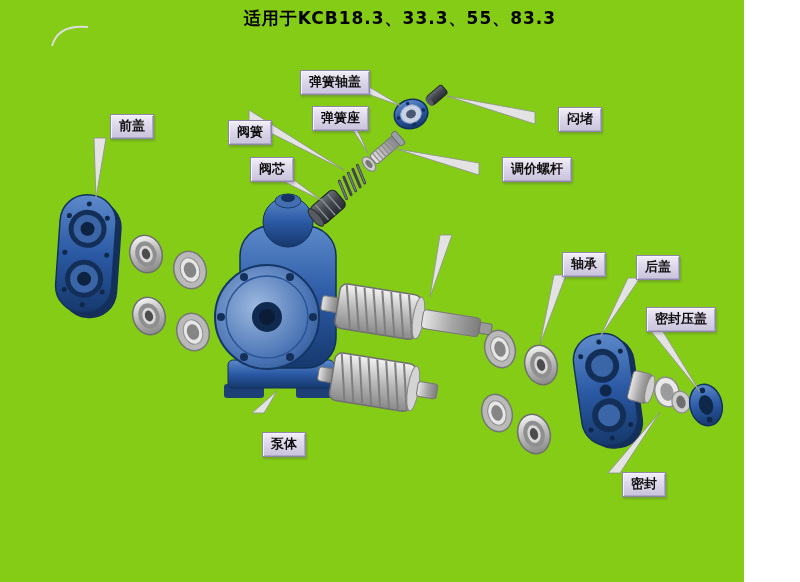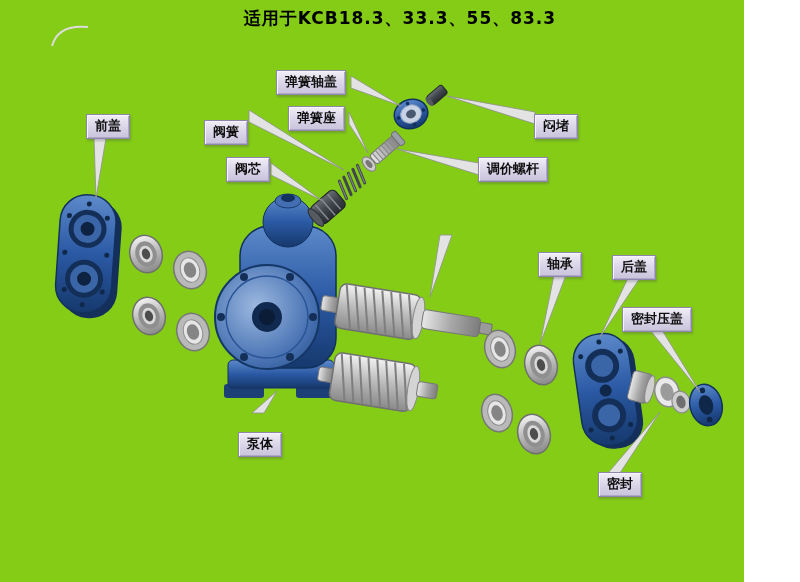--- a/index.html
+++ b/index.html
@@ -22,20 +22,21 @@
   .label{
     position:absolute;
     background:linear-gradient(180deg,#f1eff7 0%,#ddd8ea 45%,#c9c3dc 100%);
     border:1px solid #8f86ad;
     box-shadow:inset 1px 1px 0 #f7f5fb, inset -1px -1px 0 #b1a8c8, 1px 2px 2px rgba(60,50,90,.25);
     padding:3px 8px 4px 8px;
     font-weight:bold;font-size:13px;color:#101010;
     white-space:nowrap;
     line-height:16px;
     z-index:5;
+    margin-left:24px;
   }
   svg{position:absolute;left:0;top:0;}
 </style>
 </head>
 <body>
 
 <div id="stage">
 
   <div class="title title-top">适用于KCB18.3、33.3、55、83.3</div>
 
@@ -256,21 +257,21 @@
       <polygon points="650,330 662,330 700,392"></polygon>
       <polygon points="252,413 264,413 277,391"></polygon>
       <polygon points="608,473 620,473 660,412"></polygon>
     </g>
   </svg>
 
   <div class="label" style="left:86px;top:114px">前盖</div>
   <div class="label" style="left:276px;top:70px">弹簧轴盖</div>
   <div class="label" style="left:204px;top:120px">阀簧</div>
   <div class="label" style="left:288px;top:106px">弹簧座</div>
-  <div class="label" style="left:534px;top:114px">闷堵</div>
+  <div class="label" style="left:534px;top:107px">闷堵</div>
   <div class="label" style="left:226px;top:157px">阀芯</div>
   <div class="label" style="left:478px;top:157px">调价螺杆</div>
   <div class="label" style="left:538px;top:252px">轴承</div>
   <div class="label" style="left:612px;top:255px">后盖</div>
   <div class="label" style="left:622px;top:307px">密封压盖</div>
   <div class="label" style="left:238px;top:432px">泵体</div>
   <div class="label" style="left:598px;top:472px">密封</div>
 
 </div>
 

